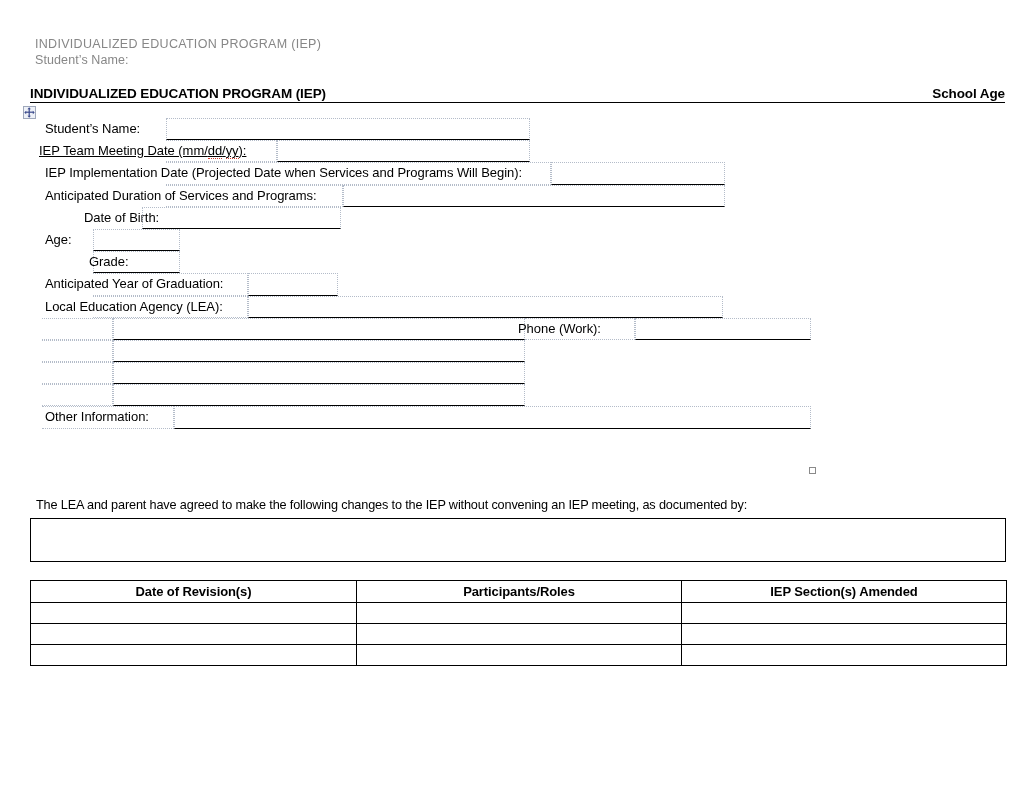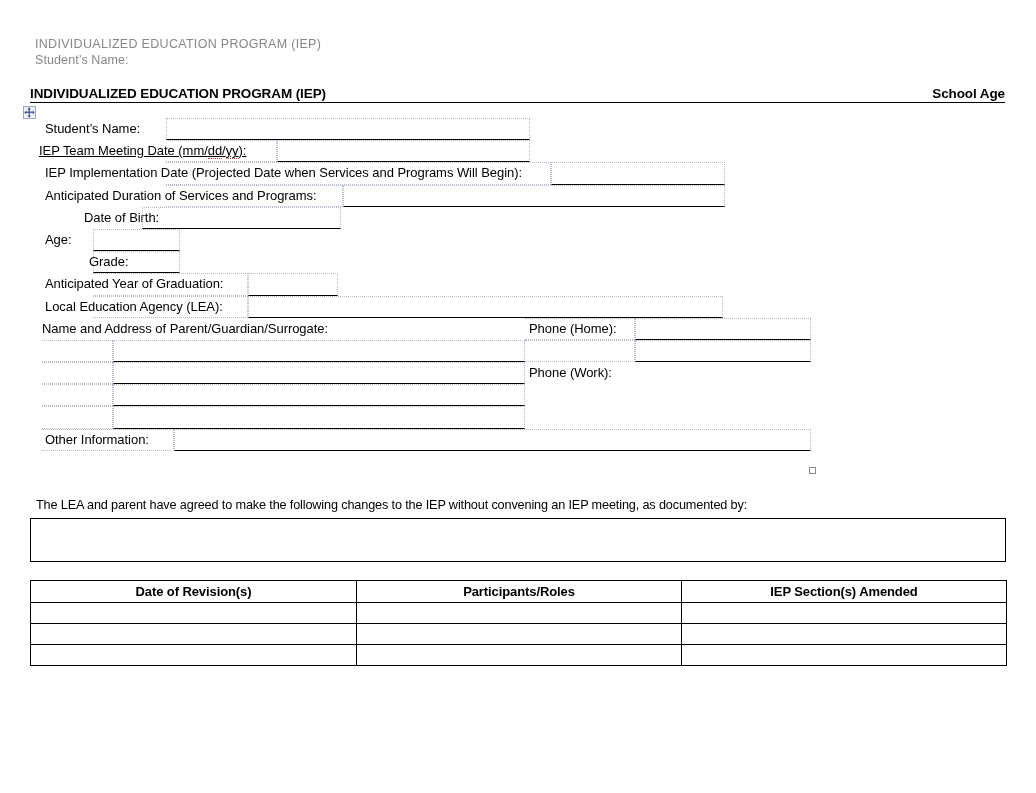--- a/index.html
+++ b/index.html
@@ -265,31 +265,25 @@
       <div class="ffield" style="left:248px; width:90px;"></div>
     </div>
 
     <div class="frow">
       <div class="flabel" style="left:45px;">Local Education  Agency (LEA):</div>
       <div class="fgap" style="left:93px; width:155px;"></div>
       <div class="ffield" style="left:248px; width:475px;"></div>
     </div>
 
 
-    <div class="frow">
-      <div class="flabel" style="left:42px;">Name and Address of Parent/Guardian/Surrogate:</div>
-      <div class="flabel" style="left:529px;">Phone (Home):</div>
-      <div class="fgap" style="left:525px; width:110px;"></div>
-      <div class="ffield" style="left:635px; width:176px;"></div>
-    </div>
 
     <div class="frow">
       <div class="fgap" style="left:42px; width:71px;"></div>
       <div class="ffield" style="left:113px; width:412px;"></div>
-      <div class="flabel" style="left:529px;margin-top:22px;">Phone (Work):</div>
+      <div class="flabel" style="left:518px;">Phone (Work):</div>
       <div class="fgap" style="left:525px; width:110px;"></div>
       <div class="ffield" style="left:635px; width:176px;"></div>
     </div>
 
     <div class="frow">
       <div class="fgap" style="left:42px; width:71px;"></div>
       <div class="ffield" style="left:113px; width:412px;"></div>
     </div>
 
     <div class="frow">

